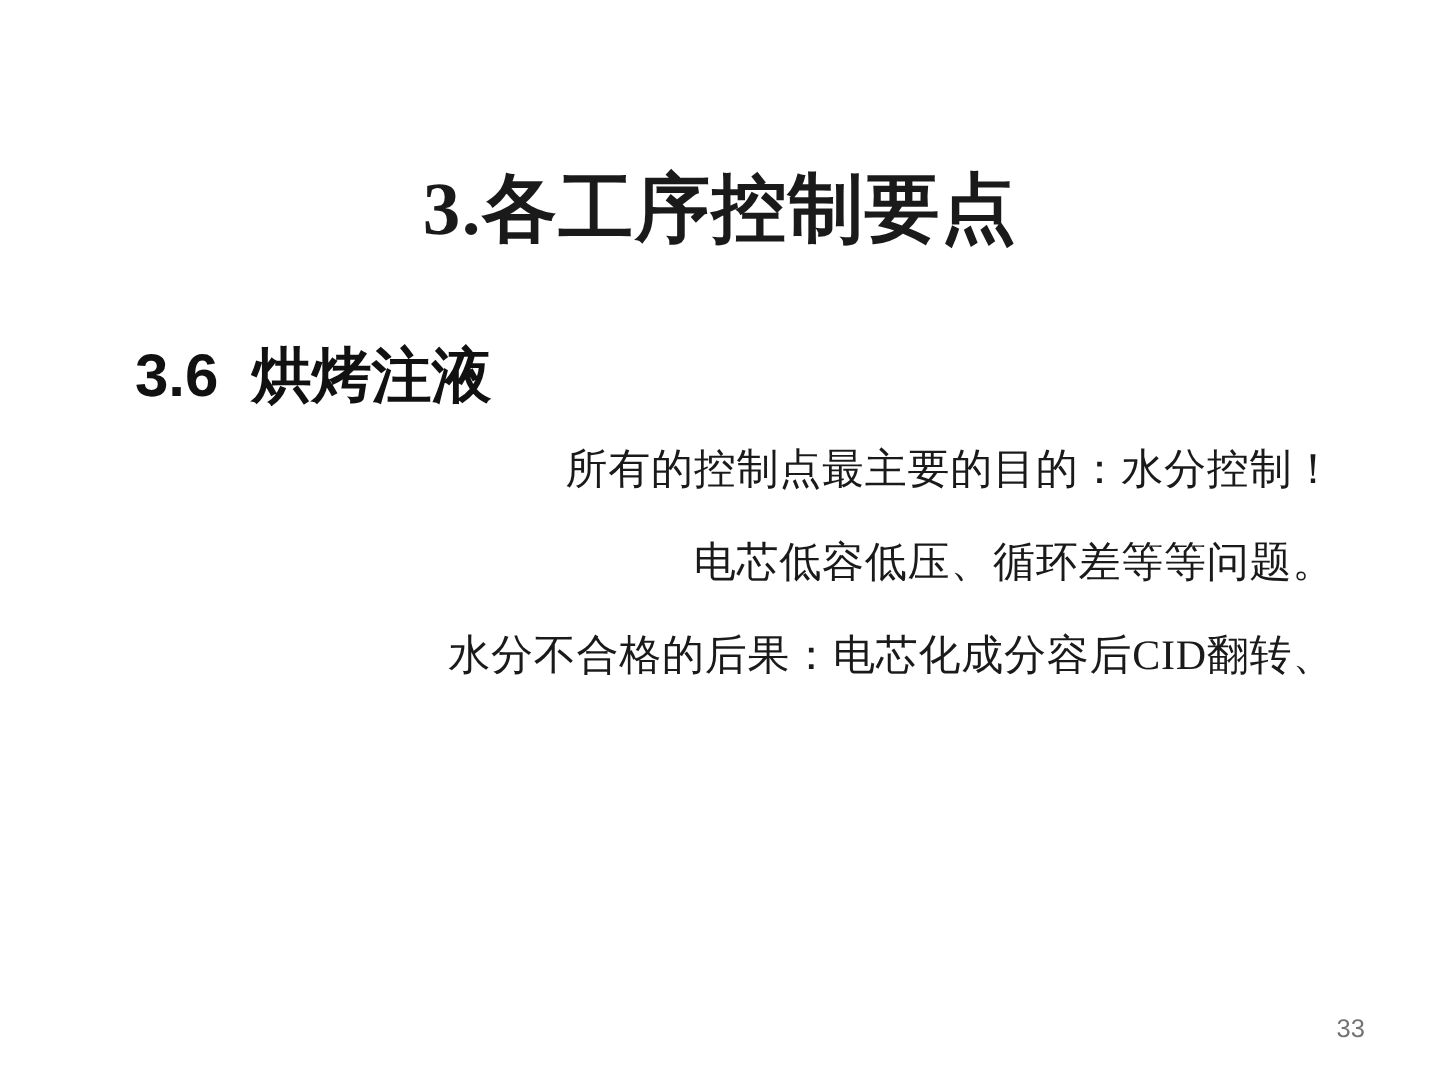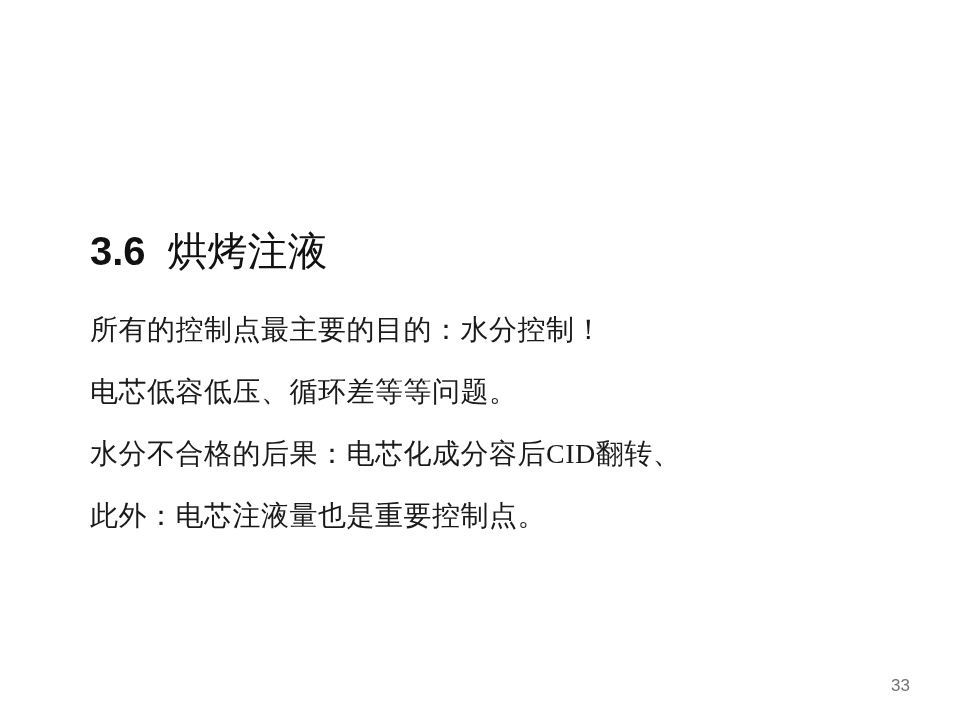--- a/index.html
+++ b/index.html
@@ -42,28 +42,29 @@
     font-size: 40px;
     line-height: 1.15;
     color: #111111;
   }
   .section-heading .sec-num {
     font-family: "Liberation Sans", "DejaVu Sans", sans-serif;
     font-weight: bold;
   }
   .section-heading .sec-text {
     font-family: "Liberation Serif", "DejaVu Serif", serif;
-    font-weight: normal;
+    font-weight: bold;
     margin-left: 22px;
   }
   .body-block {
     position: absolute;
-    top: 316px;
+    top: 300px;
     left: 90px;
     width: 800px;
+    text-align: right;
   }
   .body-line {
     font-family: "Liberation Serif", "DejaVu Serif", serif;
     font-size: 28px;
     line-height: 1.0;
     color: #1a1a1a;
     margin: 0 0 34px 0;
     letter-spacing: 0.5px;
     white-space: nowrap;
   }
@@ -74,27 +75,27 @@
     font-family: "Liberation Sans", "DejaVu Sans", sans-serif;
     font-size: 17px;
     color: #737373;
   }
 </style>
 </head>
 <body>
 
 <div class="slide">
 
+  <div class="slide-title">3.各工序控制要点</div>
 
   <div class="section-heading">
     <span class="sec-num">3.6</span><span class="sec-text">烘烤注液</span>
   </div>
 
   <div class="body-block">
     <p class="body-line">所有的控制点最主要的目的：水分控制！</p>
     <p class="body-line">电芯低容低压、循环差等等问题。</p>
     <p class="body-line">水分不合格的后果：电芯化成分容后CID翻转、</p>
-    <p class="body-line">此外：电芯注液量也是重要控制点。</p>
   </div>
 
   <div class="page-number">33</div>
 
 </div>
 
 </body></html>

